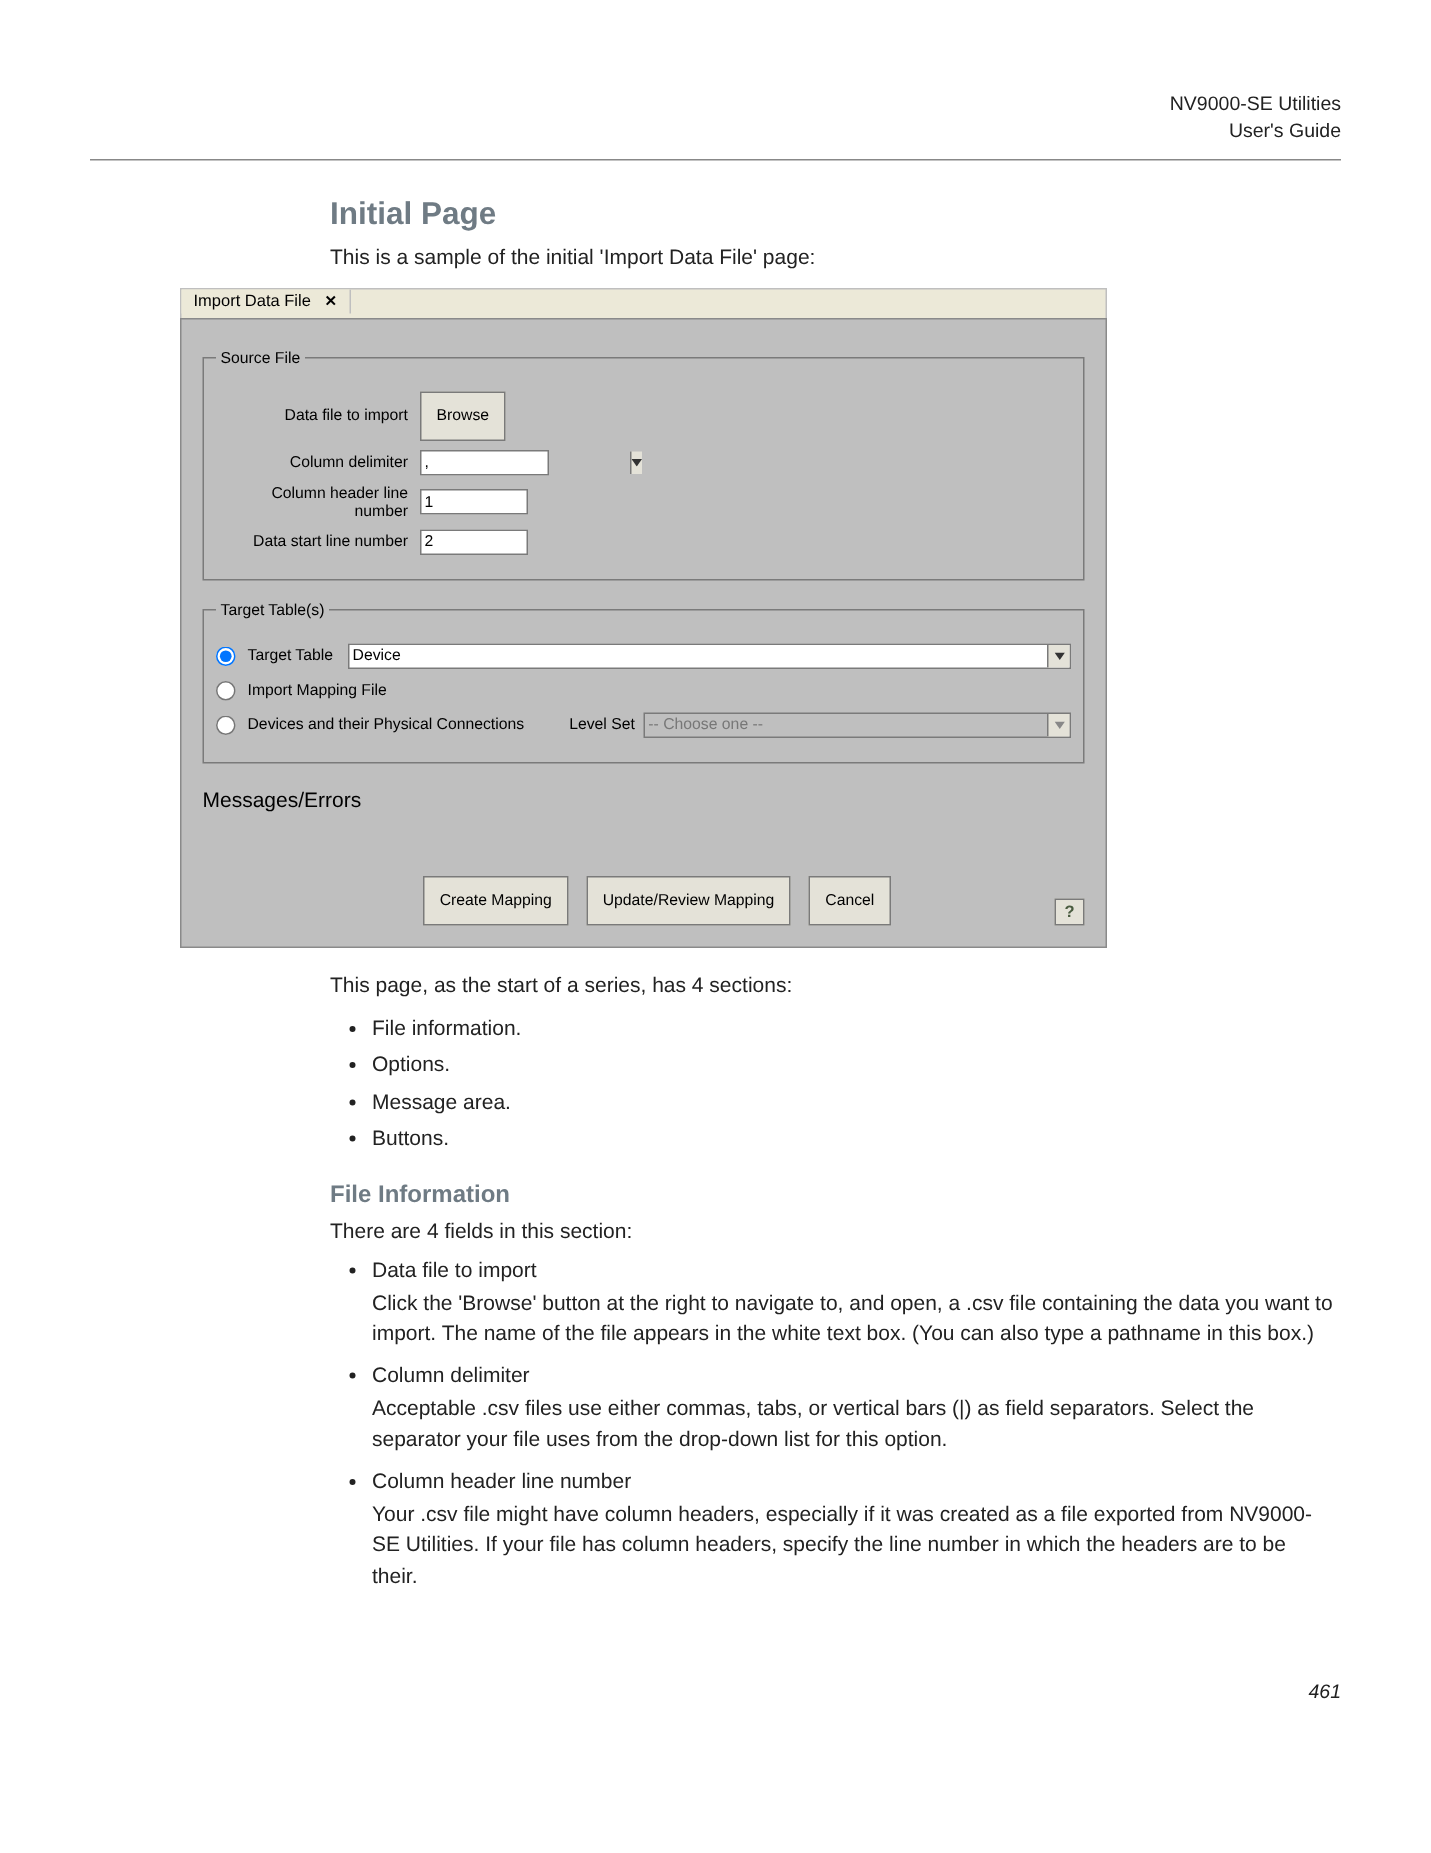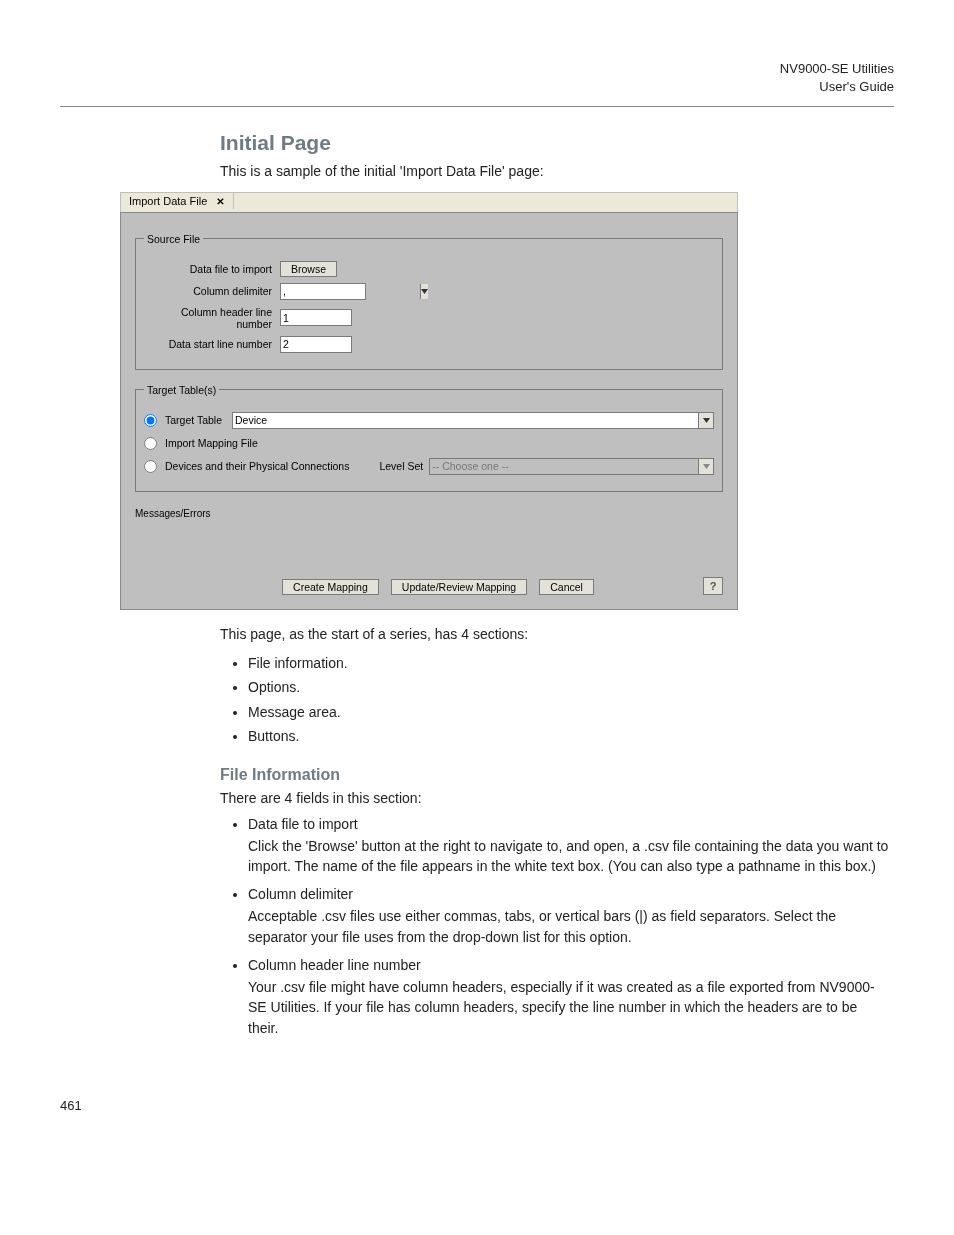--- a/index.html
+++ b/index.html
@@ -156,21 +156,21 @@
     height: 17px;
     border: 1px solid #7a7a7a;
     background: #fff;
     padding: 0 2px;
   }
   .txt.wide { flex: 1 1 auto; }
   .txt.short { width: 72px; }
   .btnw {
     font-family: Tahoma, Arial, sans-serif;
     font-size: 10.5px;
-    height: 16px;
+    height: 33px;
     border: 1px solid #7a7a7a;
     background: #e4e2d8;
     padding: 0 10px;
     cursor: default;
   }
   .combo {
     position: relative;
     display: inline-flex;
     align-items: stretch;
     border: 1px solid #7a7a7a;
@@ -204,21 +204,21 @@
     gap: 6px;
     margin: 6px 0;
     font-size: 10.5px;
   }
   .radio-row input[type=radio] {
     margin: 0 2px 0 0;
   }
   .msg-area {
     background: #bfbfbf;
     border: none;
-    font-size: 10px;
+    font-size: 14px;
     color: #000;
     padding: 2px 0 30px 0;
     margin-top: 4px;
   }
   .button-bar {
     position: absolute;
     left: 32px;
     right: 14px;
     bottom: 14px;
     display: flex;
@@ -235,22 +235,24 @@
     border: 1px solid #7a7a7a;
     background: #e4e2d8;
     display: flex;
     align-items: center;
     justify-content: center;
     font-weight: 700;
     font-size: 11px;
     color: #4a5c40;
   }
   .page-num {
+    text-align: right;
     font-size: 13px;
     margin-top: 60px;
+    font-style: italic;
   }
 </style>
 </head>
 <body>
 
 <div class="page">
   <div class="header-right">
     <div>NV9000-SE Utilities</div>
     <div>User's Guide</div>
   </div>

